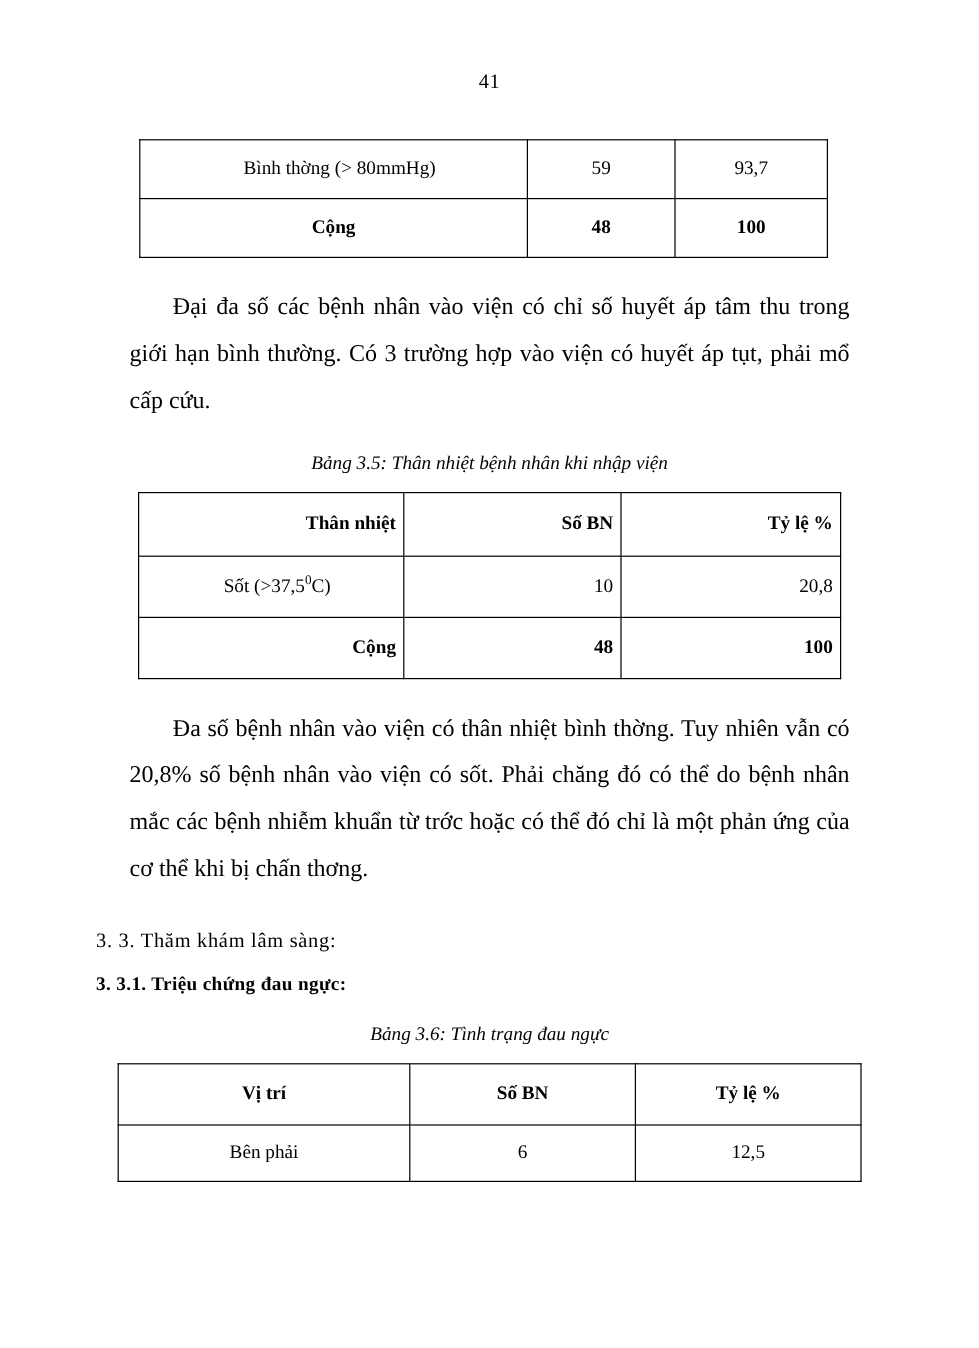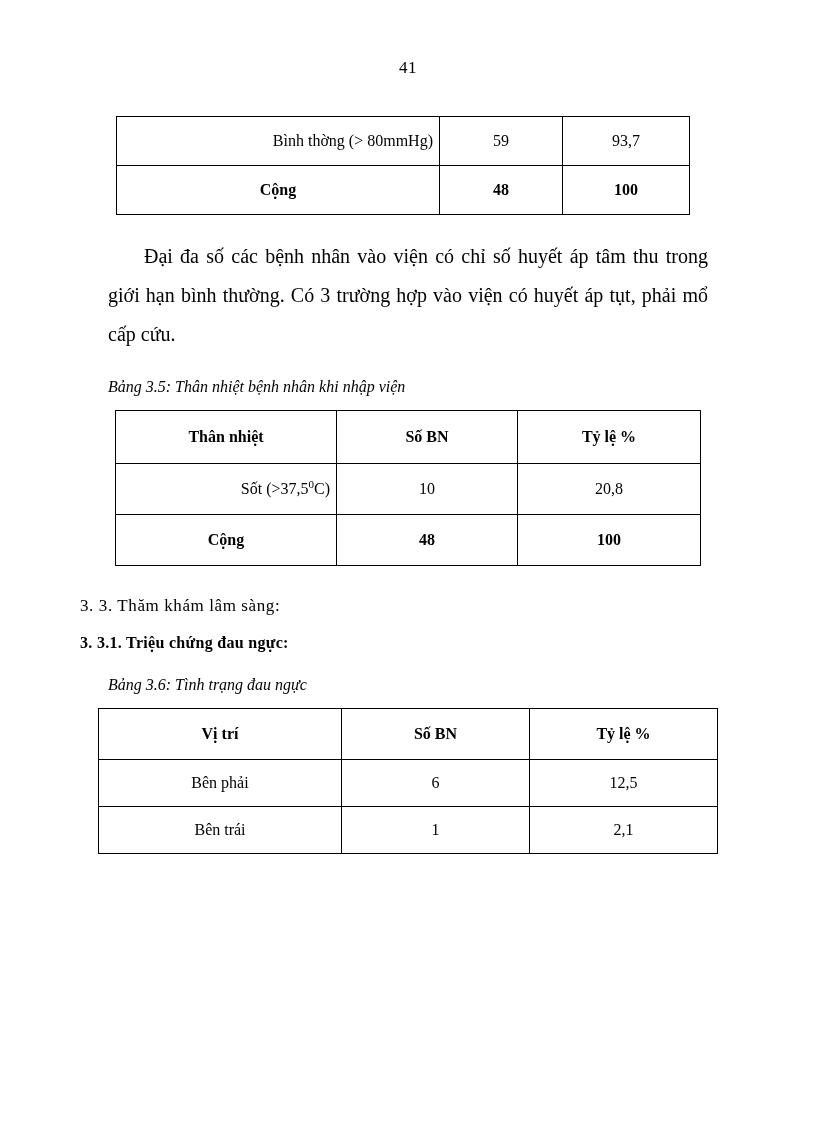--- a/index.html
+++ b/index.html
@@ -41,21 +41,21 @@
     table-layout: fixed;
   }
   table.doc-table td {
     border: 1px solid #000;
     padding: 8px 6px;
     text-align: center;
     vertical-align: middle;
     line-height: 1.25;
   }
   table.doc-table td.left {
-    text-align: right;
+    text-align: center;
     padding-left: 16px;
   }
   .bold { font-weight: bold; }
 
   
   .table-top-wrap {
     margin-top: 38px;
     margin-left: 8px;
   }
   table.table-top { width: 524px; }
@@ -70,32 +70,32 @@
     text-indent: 36px;
   }
 
   h4.heading {
     font-size: 16px;
     font-weight: bold;
     margin: 26px 0 0 -28px;
     font-family: "Liberation Serif", serif;
   }
   .caption {
-    text-align: left;
+    text-align: center;
     font-style: italic;
     font-size: 16px;
     margin: 24px 0 14px 0;
   }
 
   .table-center-wrap {
     display: flex;
     justify-content: center;
   }
   table.table-5 { width: 546px; }
-  table.table-5 td { height: 34px; }
+  table.table-5 td { height: 34px; text-align: right; }
   table.table-5 tr.head td { font-weight: bold; height: 36px; }
 
   table.table-6 { width: 580px; }
   table.table-6 td { height: 30px; }
   table.table-6 tr.head td { font-weight: bold; height: 34px; text-align: center; }
 
   .sup { font-size: 11px; vertical-align: super; }
 
   .section-head {
     font-size: 17px;
@@ -157,43 +157,39 @@
         </tr>
         <tr>
           <td class="bold">Cộng</td>
           <td class="bold">48</td>
           <td class="bold">100</td>
         </tr>
       </tbody>
         </table>
     </div>
 
+    <p class="para">Đa số bệnh nhân vào viện có thân nhiệt bình thờng.  Tuy nhiên vẫn có 20,8% số bệnh nhân vào viện có sốt. Phải chăng đó có thể do bệnh nhân mắc các bệnh nhiễm khuẩn từ trớc  hoặc có thể đó chỉ là một phản ứng của cơ thể khi bị chấn thơng.</p>
 
     <div class="section-head">3. 3. Thăm khám lâm sàng:</div>
     <div class="section-head2">3. 3.1. Triệu chứng đau ngực:</div>
 
     <div class="caption">Bảng 3.6:  Tình trạng đau ngực</div>
 
     <div class="table-center-wrap">
       <table class="doc-table table-6">
         <tbody>
             <tr class="head">
           <td style="width:230px">Vị trí</td>
           <td style="width:175px">Số BN</td>
           <td style="width:175px">Tỷ lệ %</td>
         </tr>
         <tr>
           <td>Bên phải</td>
           <td>6</td>
           <td>12,5</td>
         </tr>
-        <tr>
-          <td>Bên trái</td>
-          <td>1</td>
-          <td>2,1</td>
-        </tr>
       </tbody>
         </table>
     </div>
 
   </div>
 
 </div>
 
 </body></html>

